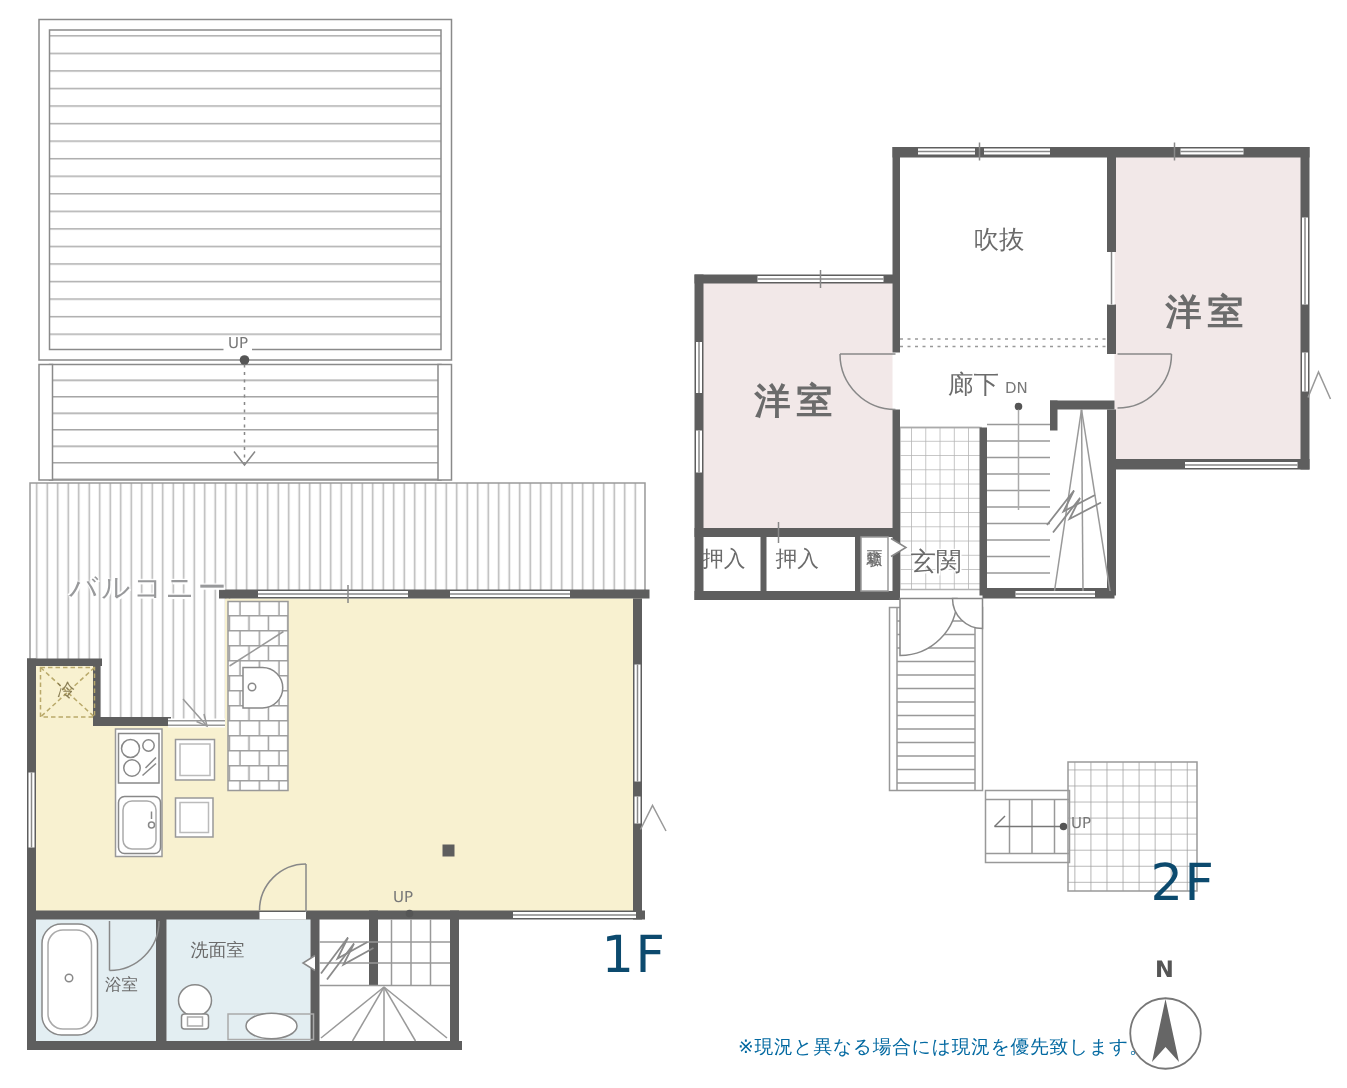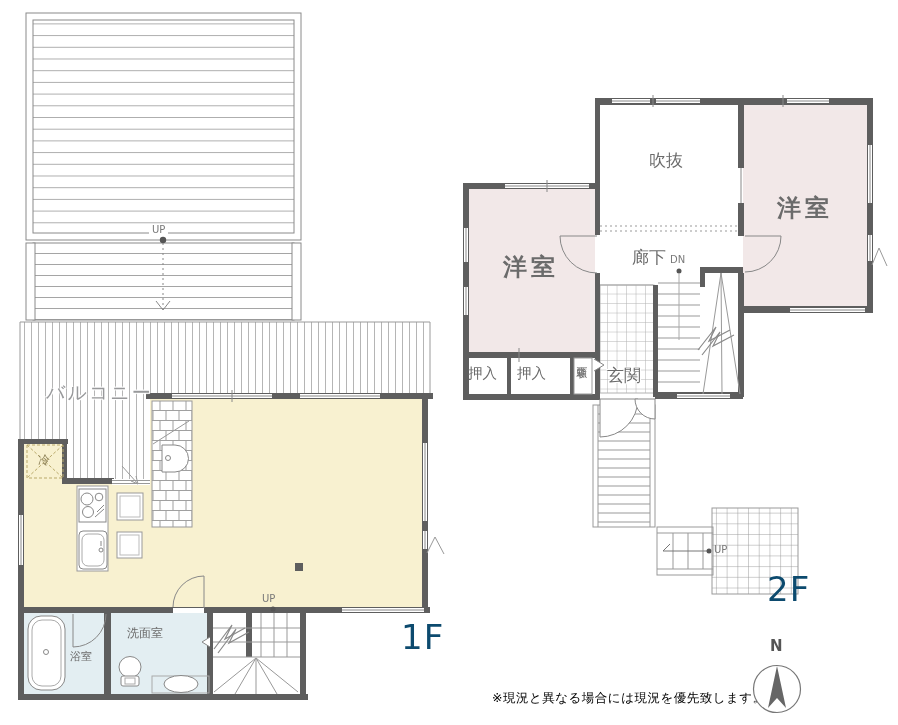--- a/index.html
+++ b/index.html
@@ -9,21 +9,21 @@
   }
   .plan svg{position:absolute;left:0;top:0;}
   .lbl{position:absolute;color:#6b6b6b;white-space:nowrap;line-height:1;}
   .lbl-room{letter-spacing:2px;font-weight:bold;}
   .lbl-updn{font-size:10px;color:#787878;letter-spacing:0;}
   .halo{text-shadow:0 0 2px #fff,0 0 2px #fff,1px 1px 0 #fff,-1px -1px 0 #fff;}
   .whitebg{background:#fff;padding:0 3px;}
   .vertical{writing-mode:vertical-rl;text-orientation:upright;}
   .floor-tag{font-size:34px;color:#0c4a6e;letter-spacing:1px;}
   .brand{font-size:26px;color:#a9cbd7;letter-spacing:2px;font-weight:400;}
-  .disclaimer{font-size:12.5px;color:#000000;letter-spacing:0.5px;}
+  .disclaimer{font-size:12.5px;color:#0369a1;letter-spacing:0.5px;}
   .north{font-size:15px;font-weight:bold;color:#555;}
 </style>
 </head>
 <body>
 
 <div class="plan">
 
 <svg width="898" height="725" viewBox="0 0 898 725">
   <defs>
     <pattern id="hh12" width="8" height="11.7" patternUnits="userSpaceOnUse">

